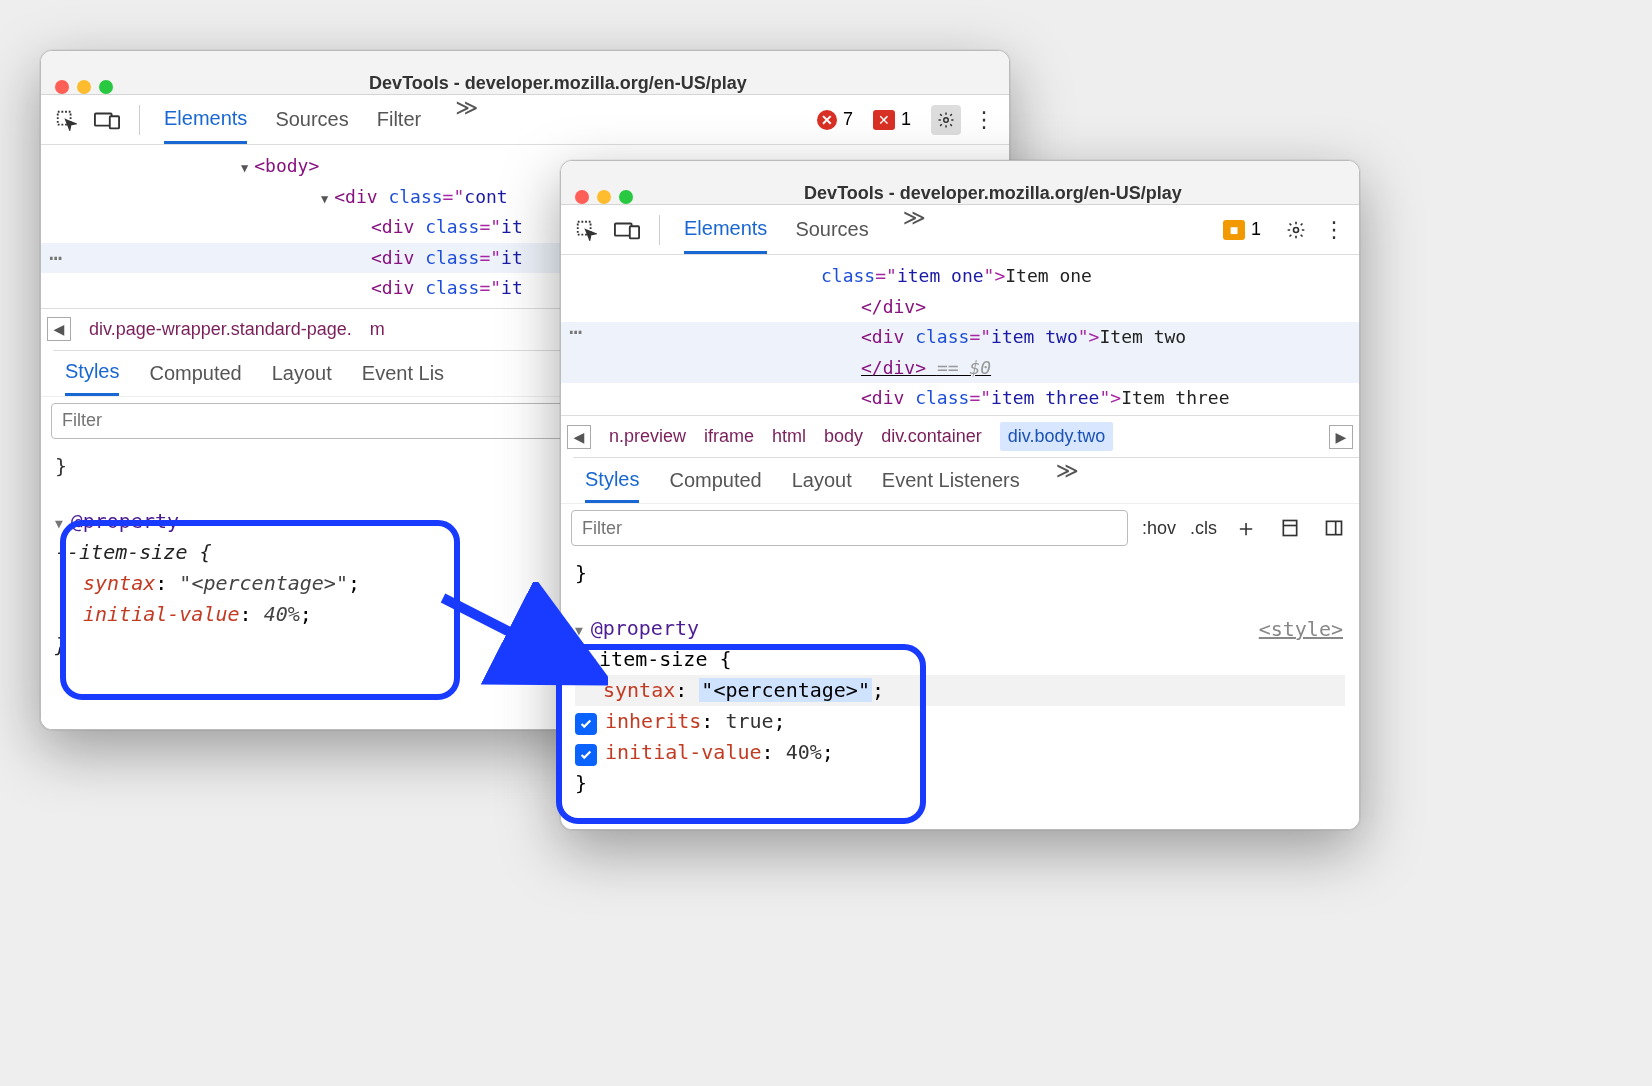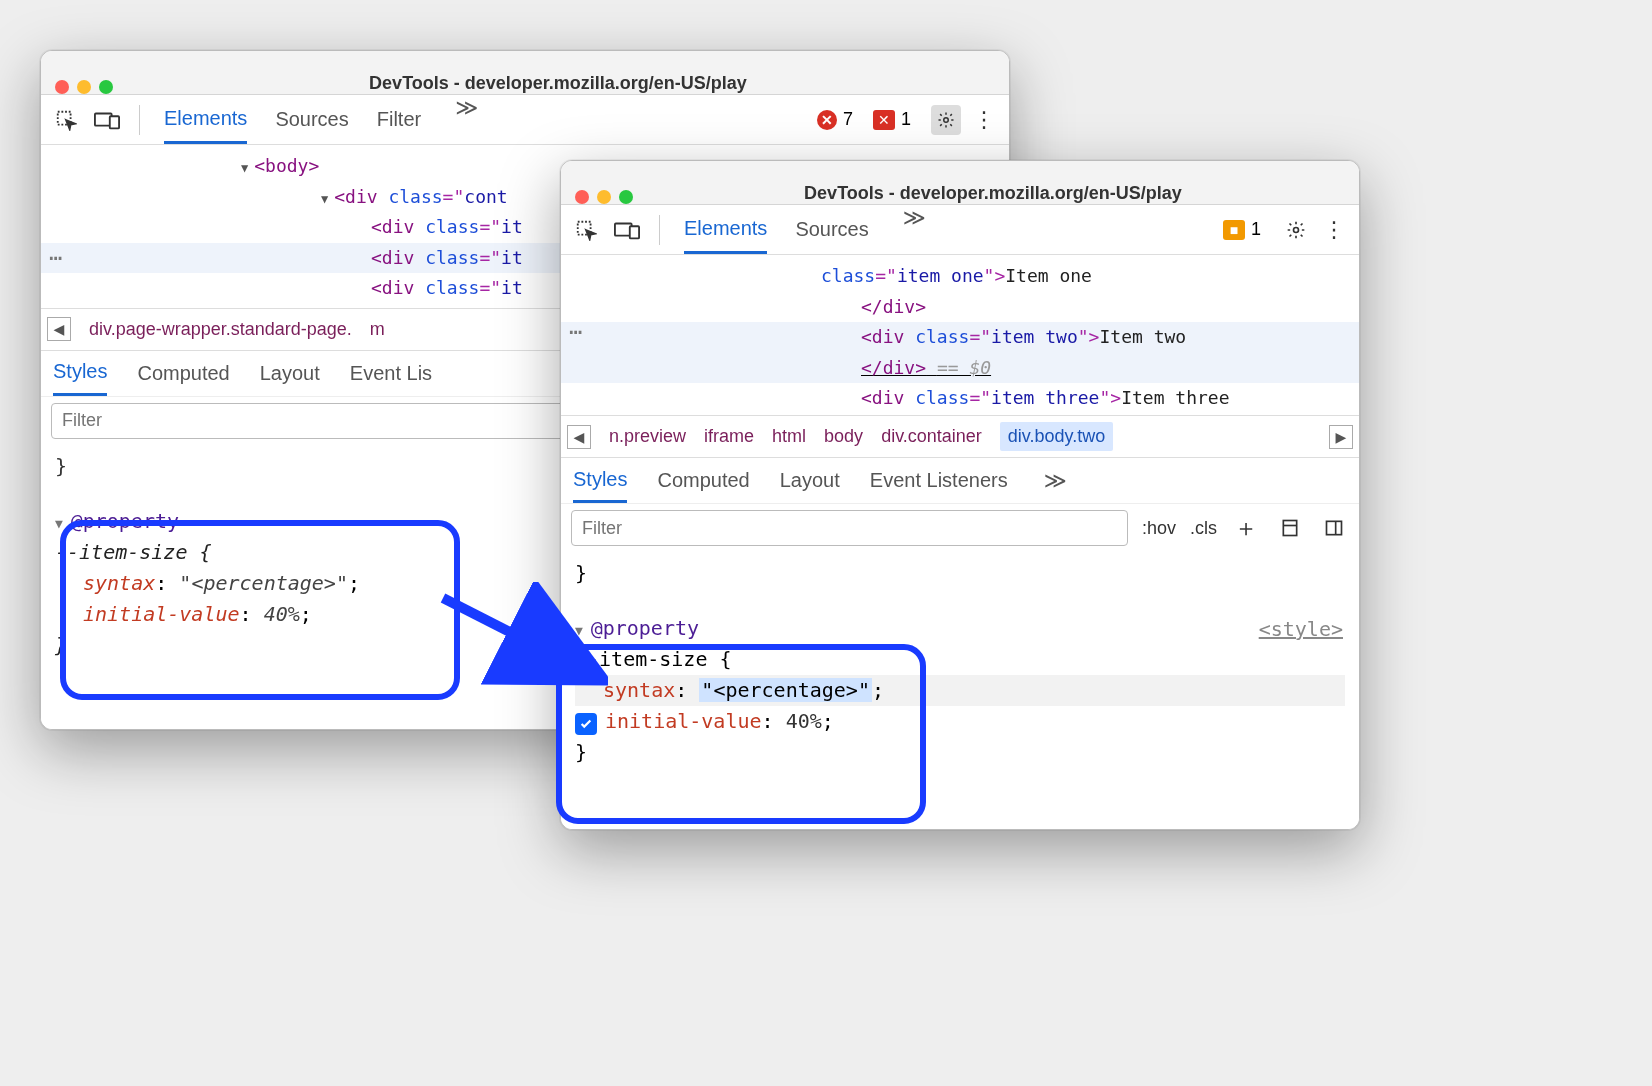--- a/index.html
+++ b/index.html
@@ -78,21 +78,21 @@
 
   .breadcrumb {
     display:flex; align-items:center; height:42px; border-top:1px solid #ddd; padding:0 6px; gap:18px; font-size:18px;
     background:#fff; overflow:hidden;
   }
   .bc-item { color:#7a1f5a; white-space:nowrap; }
   .bc-item.sel { background:#d8e7ff; color:#1a52b5; padding:4px 8px; border-radius:2px; }
   .bc-arrow { width:24px; height:24px; border:1px solid #aaa; display:flex; align-items:center; justify-content:center; color:#555; font-size:14px; }
 
   .subtabs {
-    display:flex; align-items:center; height:46px; border-top:1px solid #ddd; padding:0 12px; gap:30px; font-size:20px; color:#555; background:#fff;
+    display:flex; height:46px; border-top:1px solid #ddd; padding:0 12px; gap:30px; font-size:20px; color:#555; background:#fff;margin-left:12px;
   }
   .subtabs .tab { height:100%; }
 
   .filterbar {
     display:flex; align-items:center; padding:6px 10px; gap:14px; border-top:1px solid #eee; background:#fff;
   }
   .filterbar input {
     flex:1; height:36px; border:1px solid #bbb; border-radius:4px; padding:0 10px; font-size:18px;
   }
   .fb-txt { font-size:18px; color:#333; font-family:inherit; }
@@ -306,20 +306,25 @@
   <div class="styles mono" style="position:relative">
     <div>}</div>
     <div class="rule-hdr">@property</div>
     <span class="src-link">&lt;style&gt;</span>
     <div><span>--item-size {</span></div>
     <div style="padding-left:28px;background:#f2f2f2;"><span class="css-prop2">syntax</span>: <span class="hlval">"&lt;percentage&gt;"</span>;</div>
     <div><span class="check">
           <svg viewBox="0 0 16 16">
             <path d="M3 8l3 3 7-7" stroke="#fff" stroke-width="2.5" fill="none"></path>
           </svg>
+        </span><span class="css-prop2">inherits</span>: <span class="css-val2">true</span>;</div>
+    <div><span class="check">
+          <svg viewBox="0 0 16 16">
+            <path d="M3 8l3 3 7-7" stroke="#fff" stroke-width="2.5" fill="none"></path>
+          </svg>
         </span><span class="css-prop2">initial-value</span>: <span class="css-val2">40%</span>;</div>
     <div>}</div>
   </div>
 </div>
 
 <div class="annot annot1"></div>
 <div class="annot annot2"></div>
 <svg class="arrow" viewBox="0 0 170 110">
   <defs>
       <marker id="ah" markerWidth="12" markerHeight="12" refX="9" refY="6" orient="auto">

